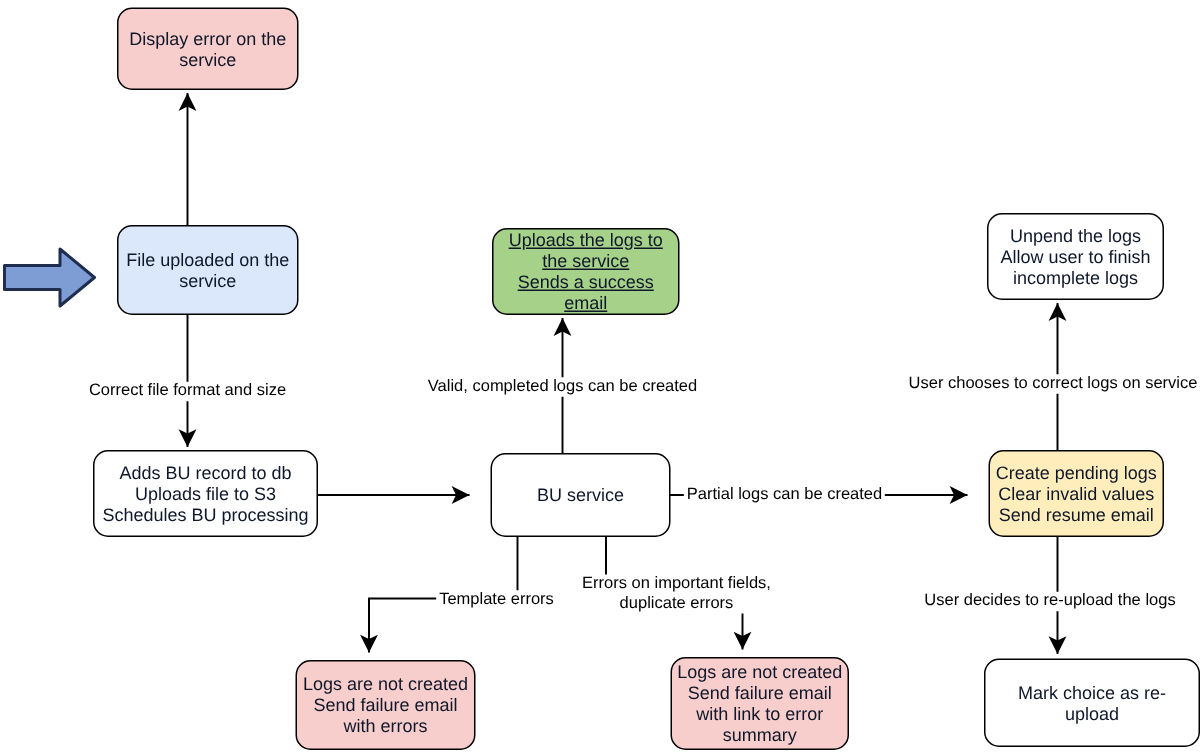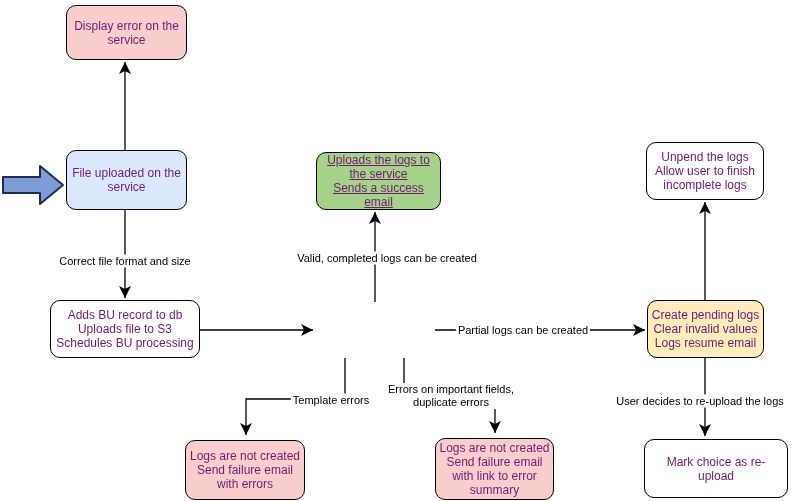--- a/index.html
+++ b/index.html
@@ -20,24 +20,25 @@
     position: absolute;
     box-sizing: border-box;
     border: 1.5px solid #000000;
     border-radius: 10px;
     display: flex;
     align-items: center;
     justify-content: center;
     text-align: center;
     font-size: 12px;
     line-height: 14px;
-    color: #701a75;
+    color: #0f172a;
     white-space: pre-line;
     padding: 2px;
     background: #ffffff;
+    margin-left: 12px;
   }
   .edge-label {
     position: absolute;
     transform: translate(-50%, -50%);
     background: #ffffff;
     font-size: 11px;
     line-height: 13px;
     color: #000000;
     text-align: center;
     white-space: pre;
@@ -88,49 +89,51 @@
 
   <div class="node" style="left: 50px; top: 300px; width: 150px; height: 58px; background: rgb(255, 255, 255); text-align: center;">Adds BU record to db
 Uploads file to S3
 Schedules BU processing</div>
 
   <div class="node" style="left: 316px; top: 152px; width: 125px; height: 58px; background: rgb(166, 209, 137); text-decoration: underline;">Uploads the logs to
 the service
 Sends a success
 email</div>
 
+  <div class="node" style="left: 315px; top: 302px; width: 120px; height: 56px; background: rgb(255, 255, 255);">BU service</div>
 
   <div class="node" style="left: 646px; top: 142px; width: 118px; height: 58px; background: rgb(255, 255, 255);">Unpend the logs
 Allow user to finish
 incomplete logs</div>
 
   <div class="node" style="left: 647px; top: 300px; width: 117px; height: 58px; background: rgb(255, 238, 188);">Create pending logs
 Clear invalid values
-Logs resume email</div>
+Send resume email</div>
 
   <div class="node" style="left: 185px; top: 440px; width: 120px; height: 60px; background: rgb(248, 206, 204);">Logs are not created
 Send failure email
 with errors</div>
 
   <div class="node" style="left: 435px; top: 438px; width: 119px; height: 62px; background: rgb(248, 206, 204);">Logs are not created
 Send failure email
 with link to error
 summary</div>
 
   <div class="node" style="left: 644px; top: 439px; width: 144px; height: 59px; background: rgb(255, 255, 255);">Mark choice as re-
 upload</div>
 
 
   <div class="edge-label" style="left:125px; top:261px;">Correct file format and size</div>
 
-  <div class="edge-label" style="left:375px; top:258px;margin-left:12px;">Valid, completed logs can be created</div>
+  <div class="edge-label" style="left:375px; top:258px;">Valid, completed logs can be created</div>
 
   <div class="edge-label" style="left:523px; top:330px;">Partial logs can be created</div>
 
   <div class="edge-label" style="left:331px; top:400px;">Template errors</div>
 
   <div class="edge-label" style="left:451px; top:396px;">Errors on important fields,
 duplicate errors</div>
 
+  <div class="edge-label" style="left:702px; top:256px;">User chooses to correct logs on service</div>
 
   <div class="edge-label" style="left:700px; top:401px;">User decides to re-upload the logs</div>
 
 </div>
 
 </body></html>

